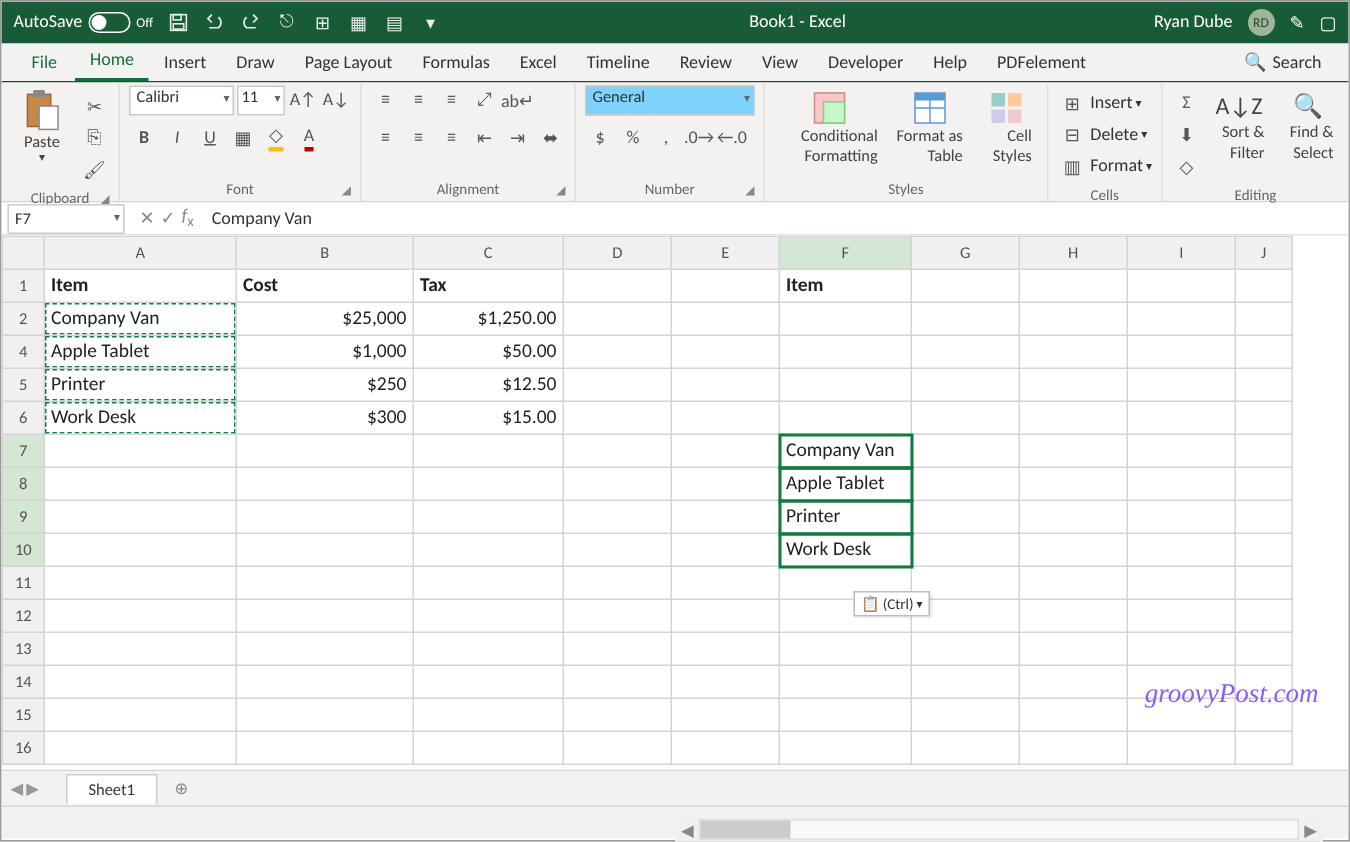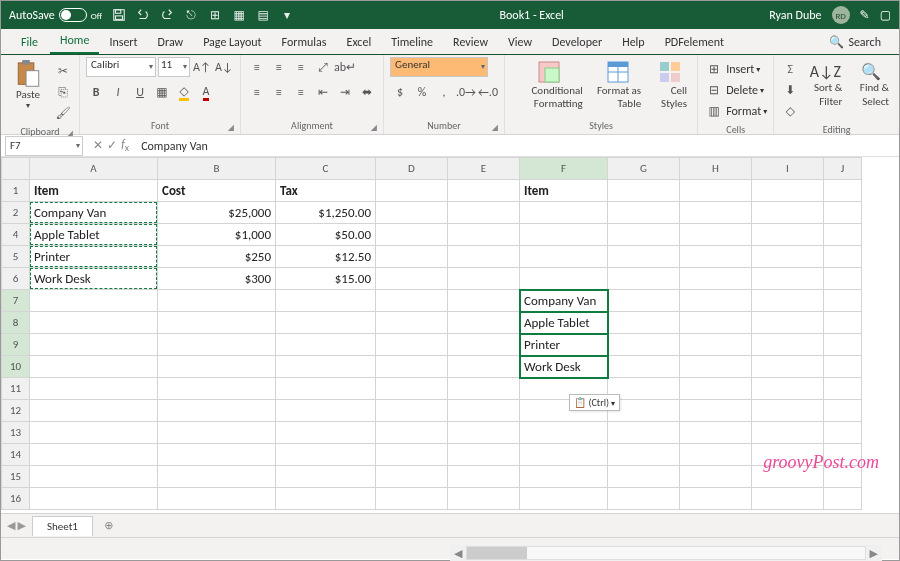--- a/index.html
+++ b/index.html
@@ -24,21 +24,21 @@
 .group-label{text-align:center;font-size:10px;color:#666;padding:2px 0;position:relative}
 .group-label .launcher{position:absolute;right:0;bottom:2px;font-size:8px;color:#888}
 .rbtn{display:flex;flex-direction:column;align-items:center;justify-content:center;padding:2px 4px;font-size:11px;color:#444;cursor:pointer;text-align:right;line-height:1.2}
 .rbtn-lg{min-width:42px;height:56px}
 .rstack{display:flex;flex-direction:column;gap:1px}
 .rrow{display:flex;align-items:center;gap:2px}
 .font-select{border:1px solid #c8c8c8;background:#fff;height:20px;padding:0 14px 0 4px;font-size:11px;min-width:70px;position:relative}
 .caret{position:absolute;right:2px;top:3px;font-size:8px;color:#666}
 .size-select{border:1px solid #c8c8c8;background:#fff;height:20px;width:32px;padding:0 12px 0 2px;font-size:11px;position:relative}
 .sbtn{width:20px;height:20px;display:flex;align-items:center;justify-content:center;font-size:12px;cursor:pointer;color:#555}
-.nfmt{border:1px solid #c8c8c8;background:#fdba74;height:20px;width:98px;padding:0 14px 0 4px;font-size:11px;position:relative}
+.nfmt{border:1px solid #c8c8c8;background:#7dd3fc;height:20px;width:113px;padding:0 14px 0 4px;font-size:11px;position:relative}
 .icon16{width:16px;height:16px}
 .namebox-row{height:22px;display:flex;align-items:center;border-bottom:1px solid #e0e0e0;background:#fff}
 .namebox{width:78px;height:20px;border:1px solid #ccc;margin:0 4px;padding:0 4px;font-size:11px;display:flex;align-items:center;position:relative}
 .fx-btns{display:flex;align-items:center;gap:4px;padding:0 6px;color:#888}
 .formula{flex:1;padding:0 6px;font-size:12px;height:20px;display:flex;align-items:center}
 .grid-area{position:relative;height:356px;overflow:hidden;background:#fff}
 .grid{border-collapse:collapse;table-layout:fixed}
 .grid th,.grid td{border:1px solid #d4d4d4;height:22px;padding:0 4px;font-size:13px;white-space:nowrap;overflow:hidden;color:#222}
 .grid th{background:#f0f0f0;font-weight:400;font-size:11px;color:#555;text-align:center}
 .rowh{width:28px;text-align:center}
@@ -46,24 +46,24 @@
 .col-A{width:128px}.col-B{width:118px}.col-C{width:100px}.col-D{width:72px}.col-E{width:72px}.col-F{width:88px}.col-G{width:72px}.col-H{width:72px}.col-I{width:72px}.col-J{width:38px}
 .hdr-active{background:#d4e6d4!important;color:#0a5a0a}
 td.right{text-align:right}
 td.bold{font-weight:700}
 .marching{position:relative}
 .marching::after{content:"";position:absolute;inset:0;border:1.5px dashed #107c41;pointer-events:none}
 .sel-border{outline:2px solid #107c41;outline-offset:-1px}
 .paste-btn{position:absolute;left:568px;top:237px;border:1px solid #bbb;background:#fff;font-size:10px;padding:1px 4px;display:flex;align-items:center;gap:2px;box-shadow:1px 1px 2px rgba(0,0,0,.1)}
 .sheetbar{height:24px;background:#f3f2f1;border-top:1px solid #d4d4d4;display:flex;align-items:center;font-size:11px}
 .sheet-navs{display:flex;gap:2px;padding:0 6px;color:#999}
-.sheet-tab{background:#fff;border:1px solid #ccc;border-bottom:none;padding:3px 14px;margin-left:0}
+.sheet-tab{background:#fff;border:1px solid #ccc;border-bottom:none;padding:3px 14px;margin-left:12px}
 .sheet-add{width:20px;height:20px;display:flex;align-items:center;justify-content:center;color:#888;margin-left:6px}
 .statusbar{height:22px;background:#f3f2f1;border-top:1px solid #d4d4d4}
-.watermark{position:absolute;right:20px;bottom:40px;color:#ec4899;font-size:18px;font-style:italic;font-family:Georgia,serif;pointer-events:none}
+.watermark{position:absolute;right:20px;bottom:40px;color:#8b5cf6;font-size:18px;font-style:italic;font-family:Georgia,serif;pointer-events:none}
 svg{display:block}
 .scroll-h{position:absolute;bottom:0;left:450px;right:18px;height:16px;background:#f0f0f0;display:flex;align-items:center}
 .scroll-track{flex:1;height:14px;border:1px solid #ddd;background:#f8f8f8;position:relative}
 .scroll-thumb{position:absolute;left:0;width:60px;height:12px;background:#ccc}
 </style>
 </head>
 <body>
 
 <div class="titlebar">
   <div class="left">

